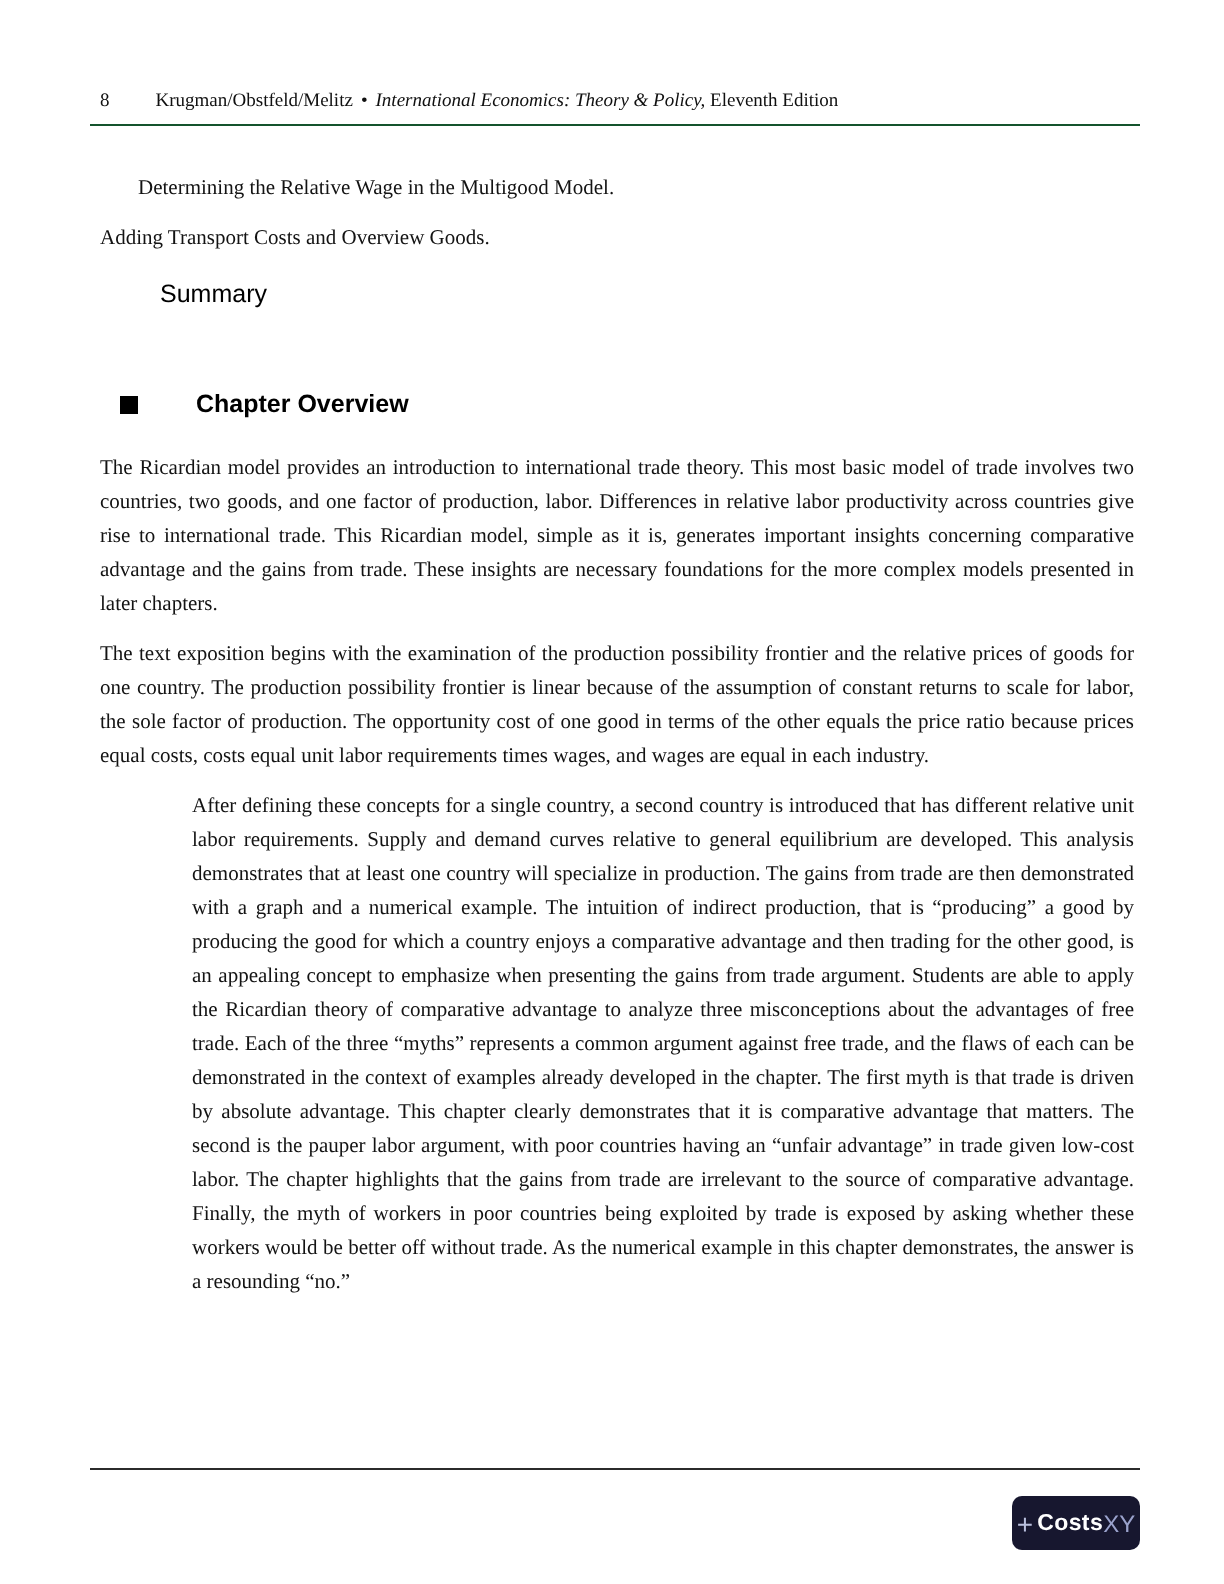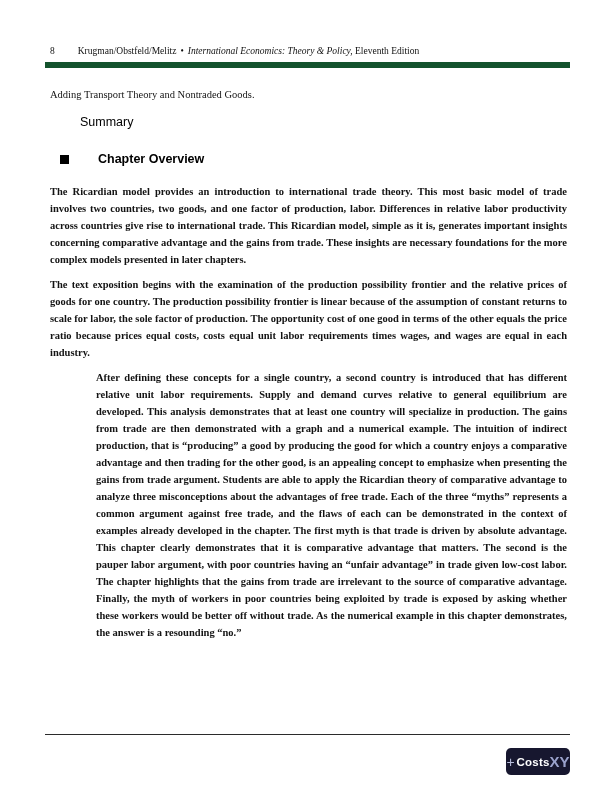--- a/index.html
+++ b/index.html
@@ -7,75 +7,76 @@
   body {
     width: 612px; height: 792px;
     background: #ffffff;
     position: relative;
     overflow: hidden;
     font-family: "Liberation Serif", serif;
     color: #131313;
   }
   .page-header {
     position: absolute; top: 45px; left: 45px; right: 42px;
-    border-bottom: 6px solid #14532d;
+    border-bottom: 1px solid #14532d;
     padding: 0 0 5px 5px;
     font-size: 9.5px; line-height: 12px;
     white-space: nowrap; color: #101010;
   }
   .page-header .pnum { margin-right: 23px; }
   .page-header .sep { margin: 0 4px; }
   .page-header .btitle { font-style: italic; }
   .content {
     position: absolute; top: 86px; left: 50px; right: 45px;
     font-size: 10.5px; line-height: 17px;
   }
   .toc-line { margin-bottom: 8px; }
   .toc-line.indented { padding-left: 19px; }
   .h-summary {
     font-family: "Liberation Sans", sans-serif;
     font-size: 12.5px; line-height: 15px;
     color: #000; margin: 12px 0 1px 30px;
   }
-  .h-overview { display: flex; align-items: center; margin: 22px 0 0 10px; }
+  .h-overview { display: flex; align-items: center; margin: 40px 0 0 10px; }
   .sq-icon { width: 9px; height: 9px; background: #000; flex: 0 0 auto; margin-right: 29px; }
   .h-overview .txt {
     font-family: "Liberation Sans", sans-serif;
     font-weight: bold; font-size: 12.5px; line-height: 15px; color: #000;
   }
   .paras { margin-top: 16px; }
-  .paras p { margin: 0 0 8px 0; text-align: justify; font-weight: bold; }
+  .paras p { margin: 0 0 8px 0; text-align: justify; }
   .paras p:last-child { margin-bottom: 0; margin-left: 46px; }
   .footer-rule {
     position: absolute; left: 45px; right: 42px; top: 734px;
     border-top: 1px solid #2b2b2b; height: 0;
   }
   .brand-logo {
     position: absolute; top: 748px; right: 42px;
     width: 64px; height: 27px;
     border-radius: 5px;
     display: flex; align-items: center; justify-content: center;
     font-family: "Liberation Sans", sans-serif;
   }
   .brand-logo .plus { font-size: 14px; line-height: 1; margin-right: 2px; font-weight: normal; }
   .brand-logo .study { color: #ffffff; font-weight: bold; font-size: 11.5px; letter-spacing: .2px; }
-  .brand-logo .xy { font-weight: bold; font-size: 15px; }
+  .brand-logo .xy { font-weight: normal; font-size: 12px; }
 </style>
 </head>
 <body>
 
 <div>
 
   <header class="page-header">
     <span class="pnum">8</span><span>Krugman/Obstfeld/Melitz</span><span class="sep">•</span><span class="btitle">International Economics: Theory &amp; Policy,</span><span> </span><span>Eleventh Edition</span>
   </header>
 
   <main class="content">
 
-    <div class="toc-line">Adding Transport Theory and Nontraded Goods.</div>
+    <div class="toc-line indented">Determining the Relative Wage in the Multigood Model.</div>
+    <div class="toc-line">Adding Transport Costs and Overview Goods.</div>
 
     <div class="h-summary">Summary</div>
 
     <div class="h-overview">
       <span class="sq-icon"></span>
       <span class="txt">Chapter Overview</span>
     </div>
 
     <div class="paras">
       <p>The Ricardian model provides an introduction to international trade theory. This most basic model of trade involves two countries, two goods, and one factor of production, labor. Differences in relative labor productivity across countries give rise to international trade. This Ricardian model, simple as it is, generates important insights concerning comparative advantage and the gains from trade. These insights are necessary foundations for the more complex models presented in later chapters.</p>

